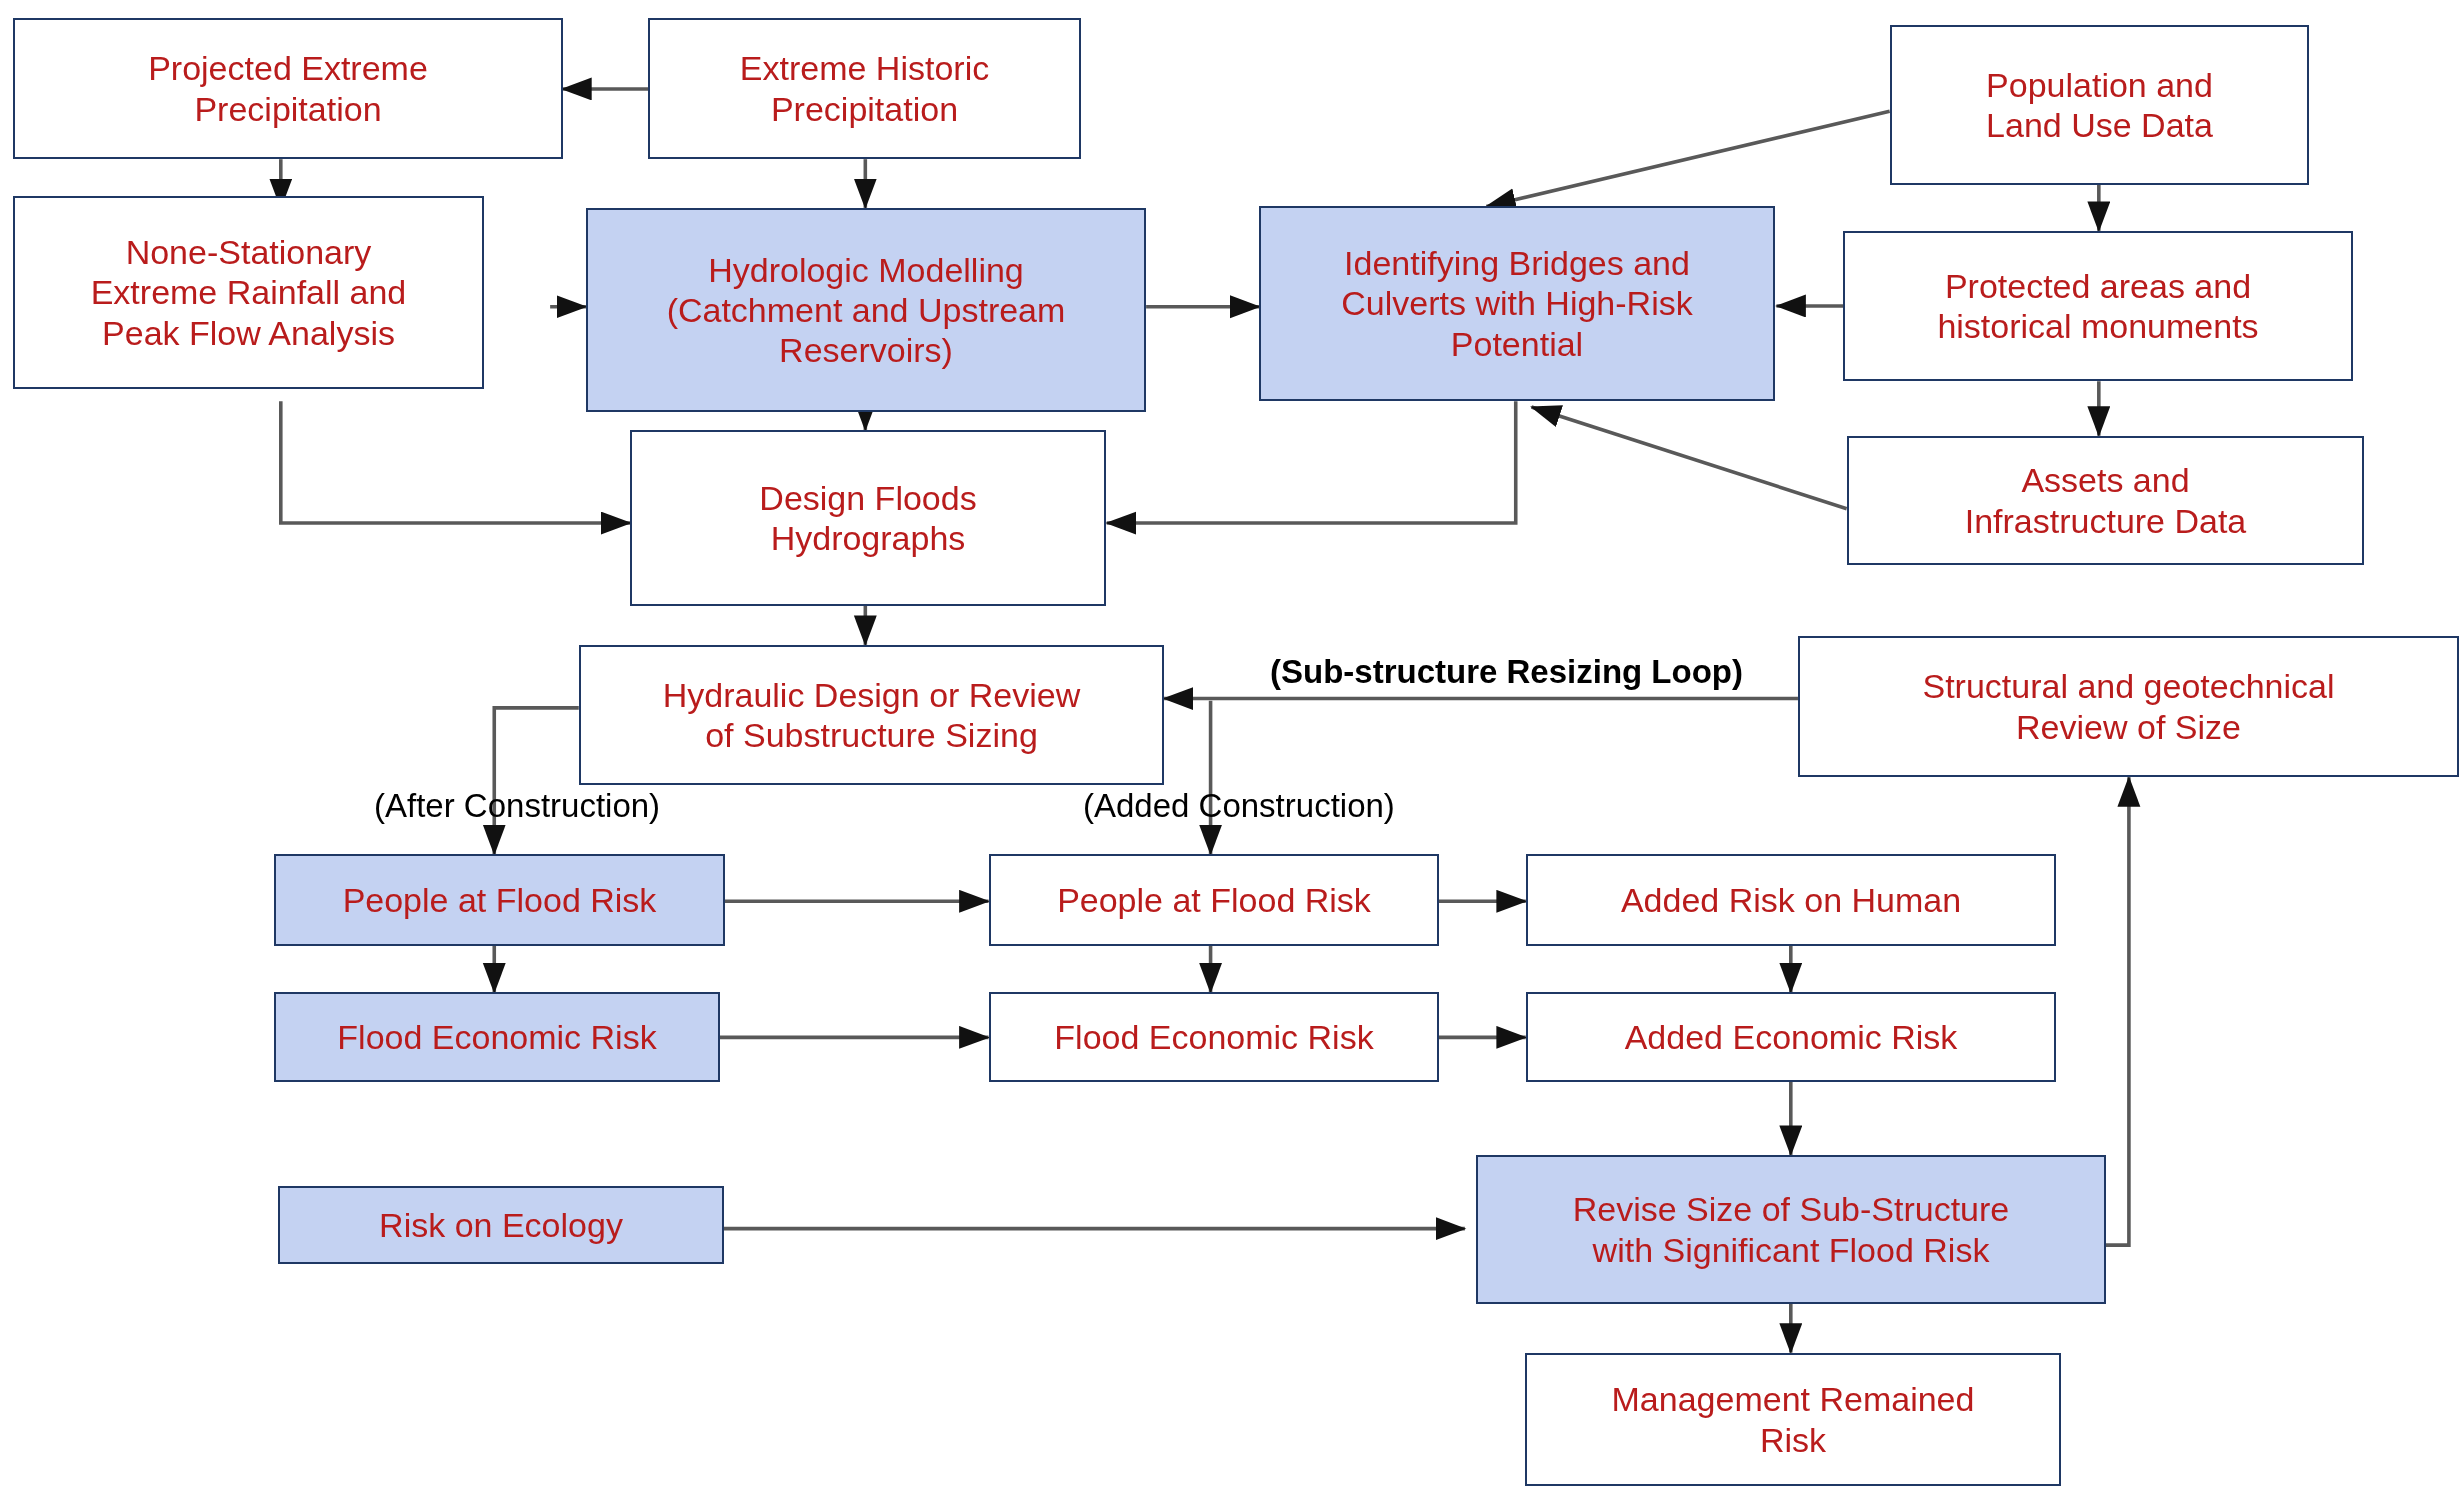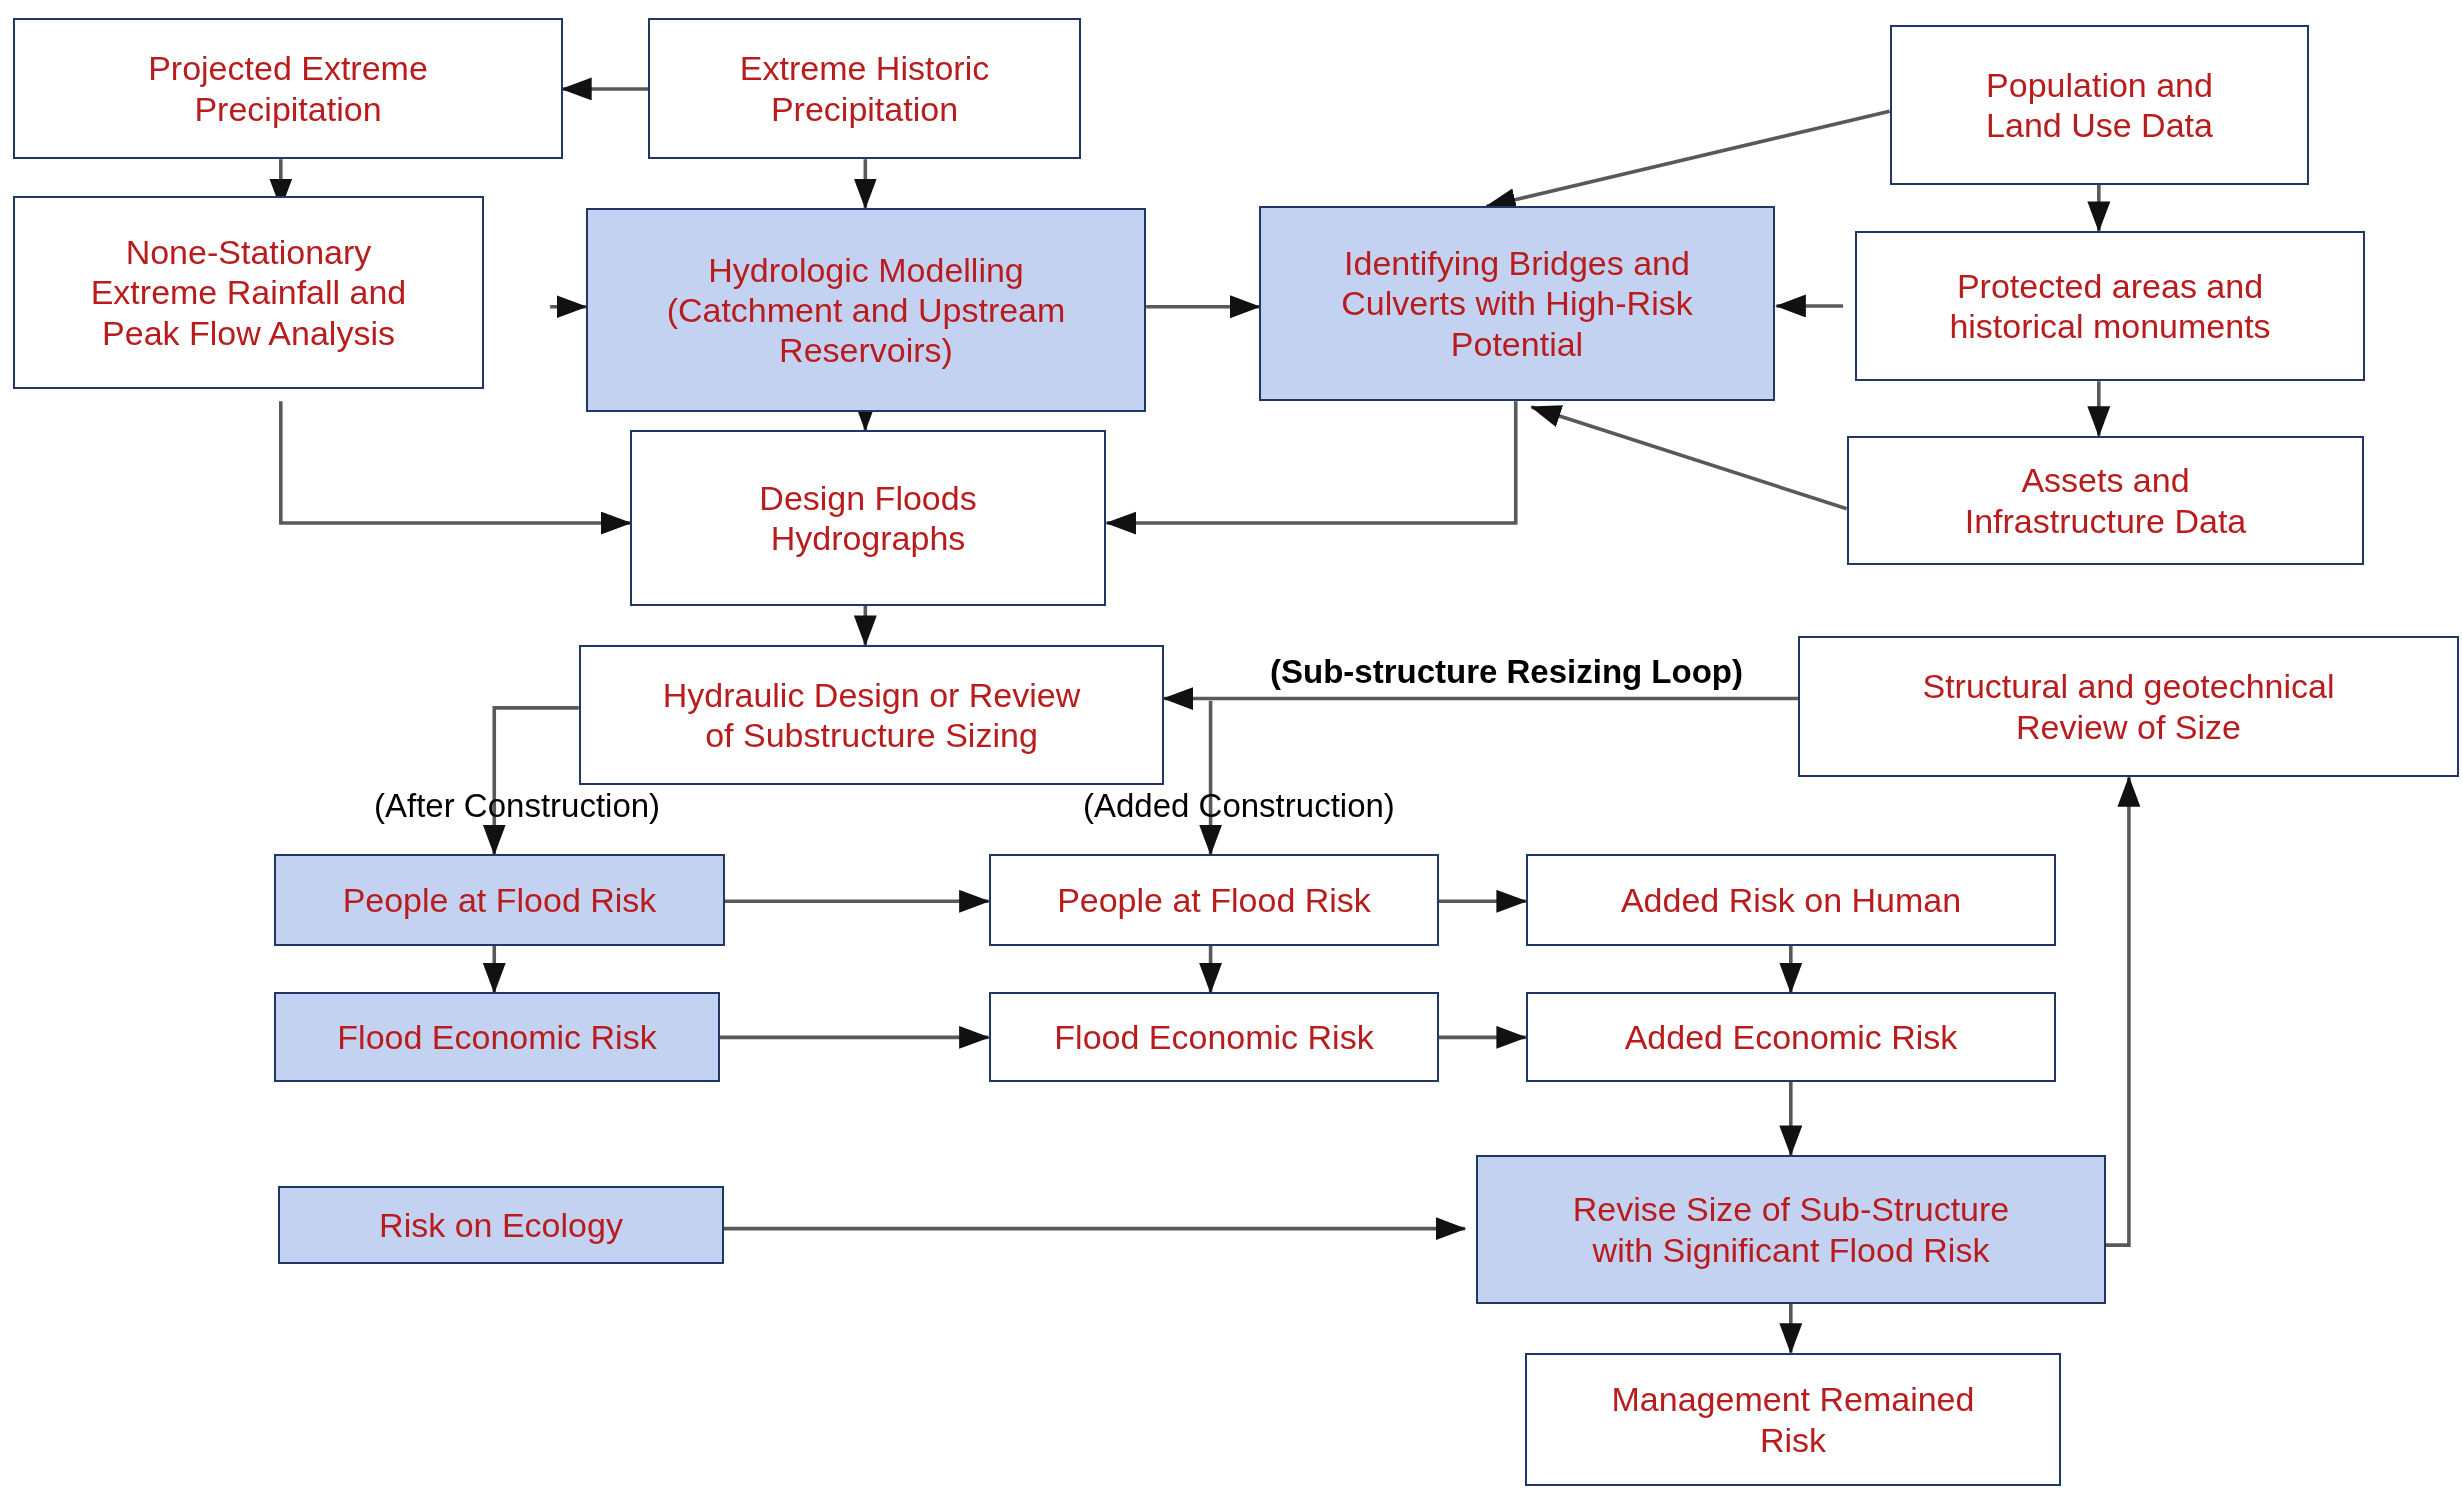--- a/index.html
+++ b/index.html
@@ -158,21 +158,21 @@
 (Catchment and Upstream
 Reservoirs)</span>
   </div>
 
   <div class="node blue" style="left:1259px; top:206px; width:516px; height:195px;">
     <span class="nlabel">Identifying Bridges and
 Culverts with High-Risk
 Potential</span>
   </div>
 
-  <div class="node" style="left:1843px; top:231px; width:510px; height:150px;margin-left:12px;">
+  <div class="node" style="left:1843px; top:231px; width:510px; height:150px;">
     <span class="nlabel">Protected areas and
 historical monuments</span>
   </div>
 
   <div class="node" style="left:1847px; top:436px; width:517px; height:129px;">
     <span class="nlabel">Assets and
 Infrastructure Data</span>
   </div>
 
   <div class="node" style="left:630px; top:430px; width:476px; height:176px;">

